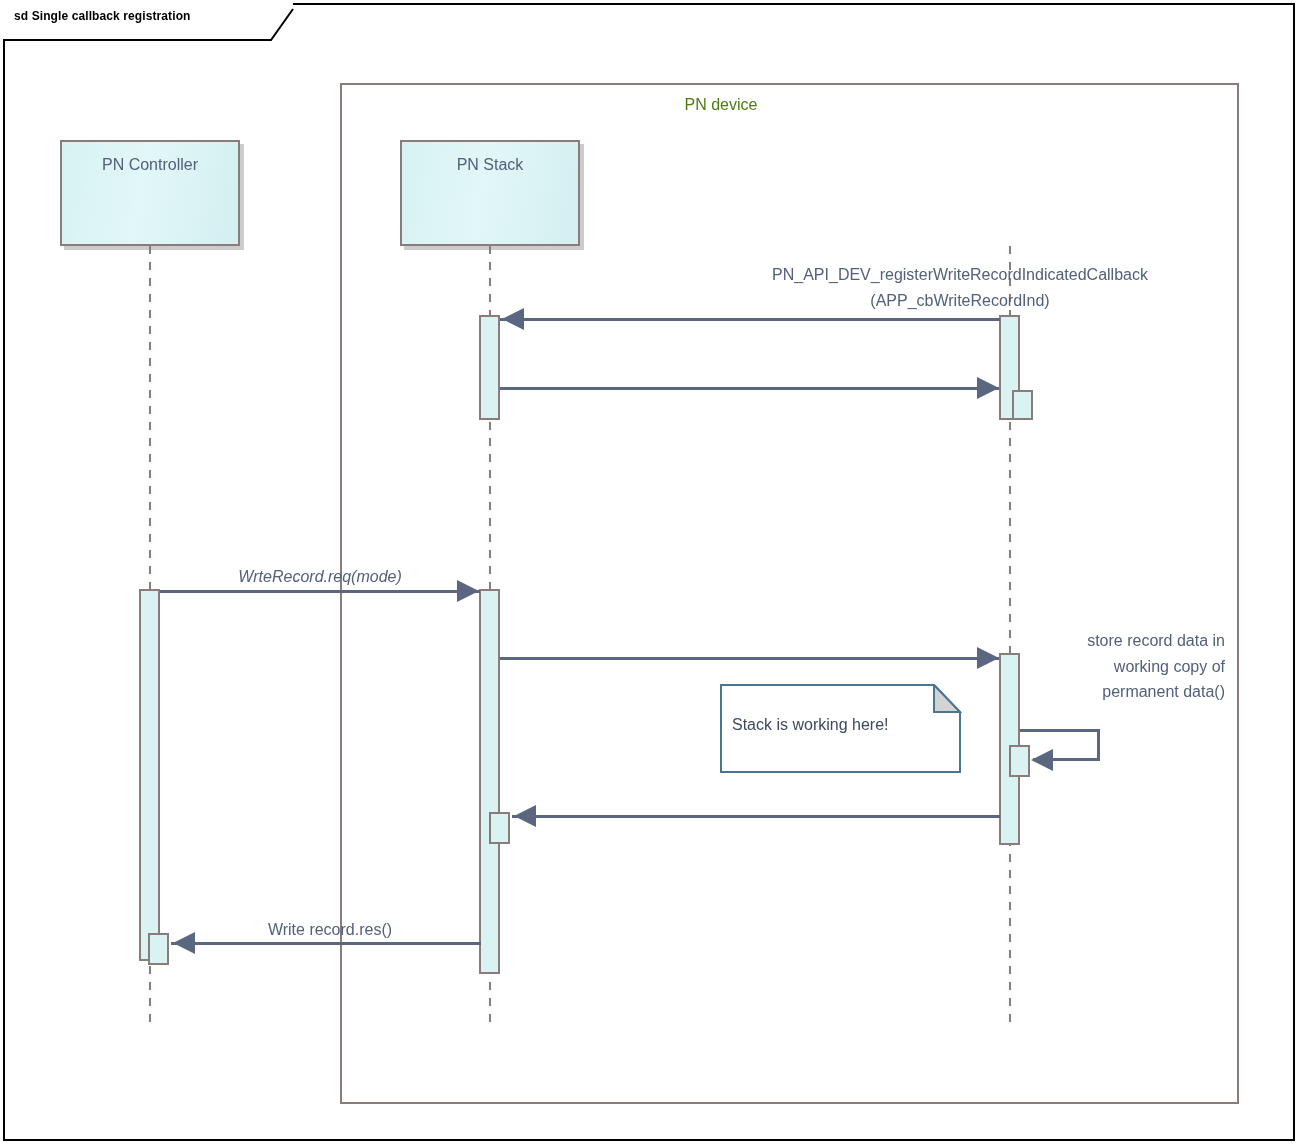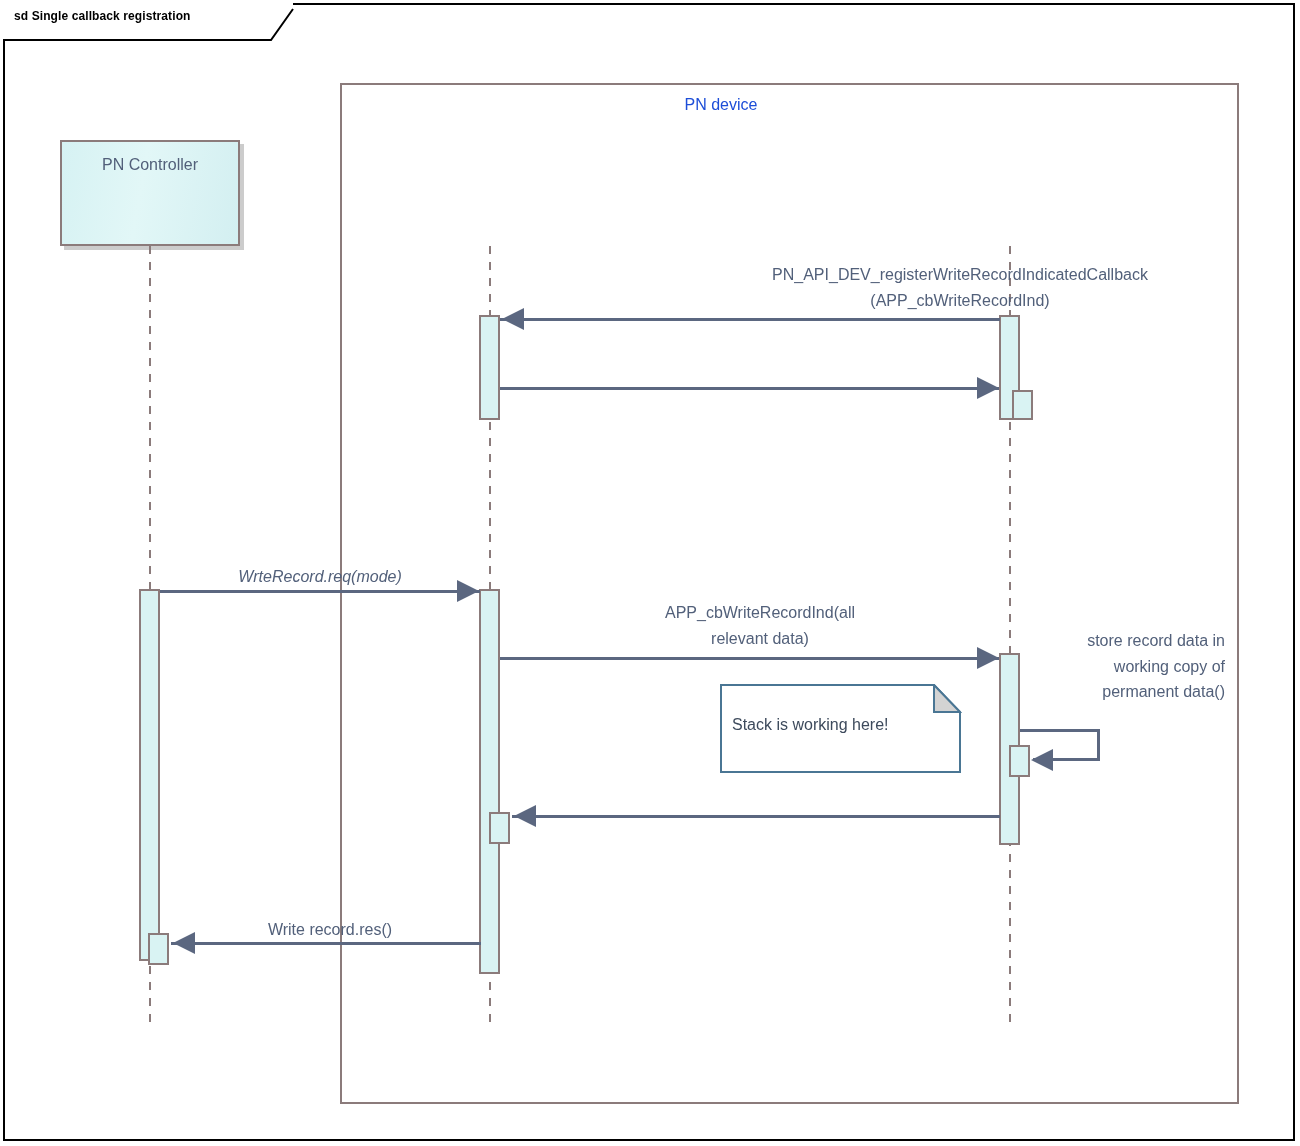--- a/index.html
+++ b/index.html
@@ -55,21 +55,21 @@
     border: 2px solid #8b7b7b;
     box-sizing: border-box;
   }
   .inner-frame-label {
     position: absolute;
     left: 340px;
     top: 96px;
     width: 762px;
     text-align: center;
     font-size: 16px;
-    color: #1d4ed8;
+    color: #4d7c0f;
   }
   
   .lifeline-head {
     position: absolute;
     width: 180px;
     height: 106px;
     box-sizing: border-box;
     border: 2px solid #8b7b7b;
     background: linear-gradient(100deg, #d6f2f3 0%, #e2f7f7 45%, #d3eff1 100%);
     box-shadow: 4px 4px 0 0 #cccccc;
@@ -166,20 +166,23 @@
   <div class="frame-tab-label">sd Single callback registration</div>
 
   <div class="inner-frame"></div>
   <div class="inner-frame-label">PN device</div>
 
   <div class="lifeline-head" style="left:60px; top:140px;">
     <div class="lifeline-head-label">PN Controller</div>
   </div>
   <div class="lifeline-line" style="left:149px; top:246px; height:776px;"></div>
 
+  <div class="lifeline-head" style="left:400px; top:140px;">
+    <div class="lifeline-head-label">PN Stack</div>
+  </div>
   <div class="lifeline-line" style="left:489px; top:246px; height:776px;"></div>
 
   <div class="lifeline-line" style="left:1009px; top:246px; height:776px;"></div>
 
   <div class="activation" style="left:479px; top:315px; width:21px; height:105px;"></div>
 
   <div class="activation" style="left:999px; top:315px; width:21px; height:105px;"></div>
 
   <div class="activation" style="left:1012px; top:390px; width:21px; height:30px;"></div>
 
@@ -197,22 +200,20 @@
   <div class="msg-line" style="left:500px; top:318px; width:500px;"></div>
   <div class="arrow-head arrow-left" style="left:502px; top:308px;"></div>
 
   <div class="msg-line" style="left:500px; top:387px; width:499px;"></div>
   <div class="arrow-head arrow-right" style="left:977px; top:377px;"></div>
 
   <div class="msg-label" style="left:160px; top:564px; width:320px; text-align:center;font-style:italic;">WrteRecord.req(mode)</div>
   <div class="msg-line" style="left:160px; top:590px; width:320px;"></div>
   <div class="arrow-head arrow-right" style="left:457px; top:580px;"></div>
 
-  <div class="msg-label" style="left:560px; top:600px; width:400px; text-align:center;">APP_cbWriteRecordInd(all
-relevant data)</div>
   <div class="msg-line" style="left:500px; top:657px; width:499px;"></div>
   <div class="arrow-head arrow-right" style="left:977px; top:647px;"></div>
 
   <div class="msg-label" style="left:1025px; top:628px; width:200px; text-align:right;">store record data in
 working copy of
 permanent data()</div>
   <div class="msg-line" style="left:1020px; top:729px; width:80px;"></div>
   <div class="msg-vline" style="left:1097px; top:729px; height:32px;"></div>
   <div class="msg-line" style="left:1033px; top:758px; width:67px;"></div>
   <div class="arrow-head arrow-left" style="left:1031px; top:749px;"></div>

